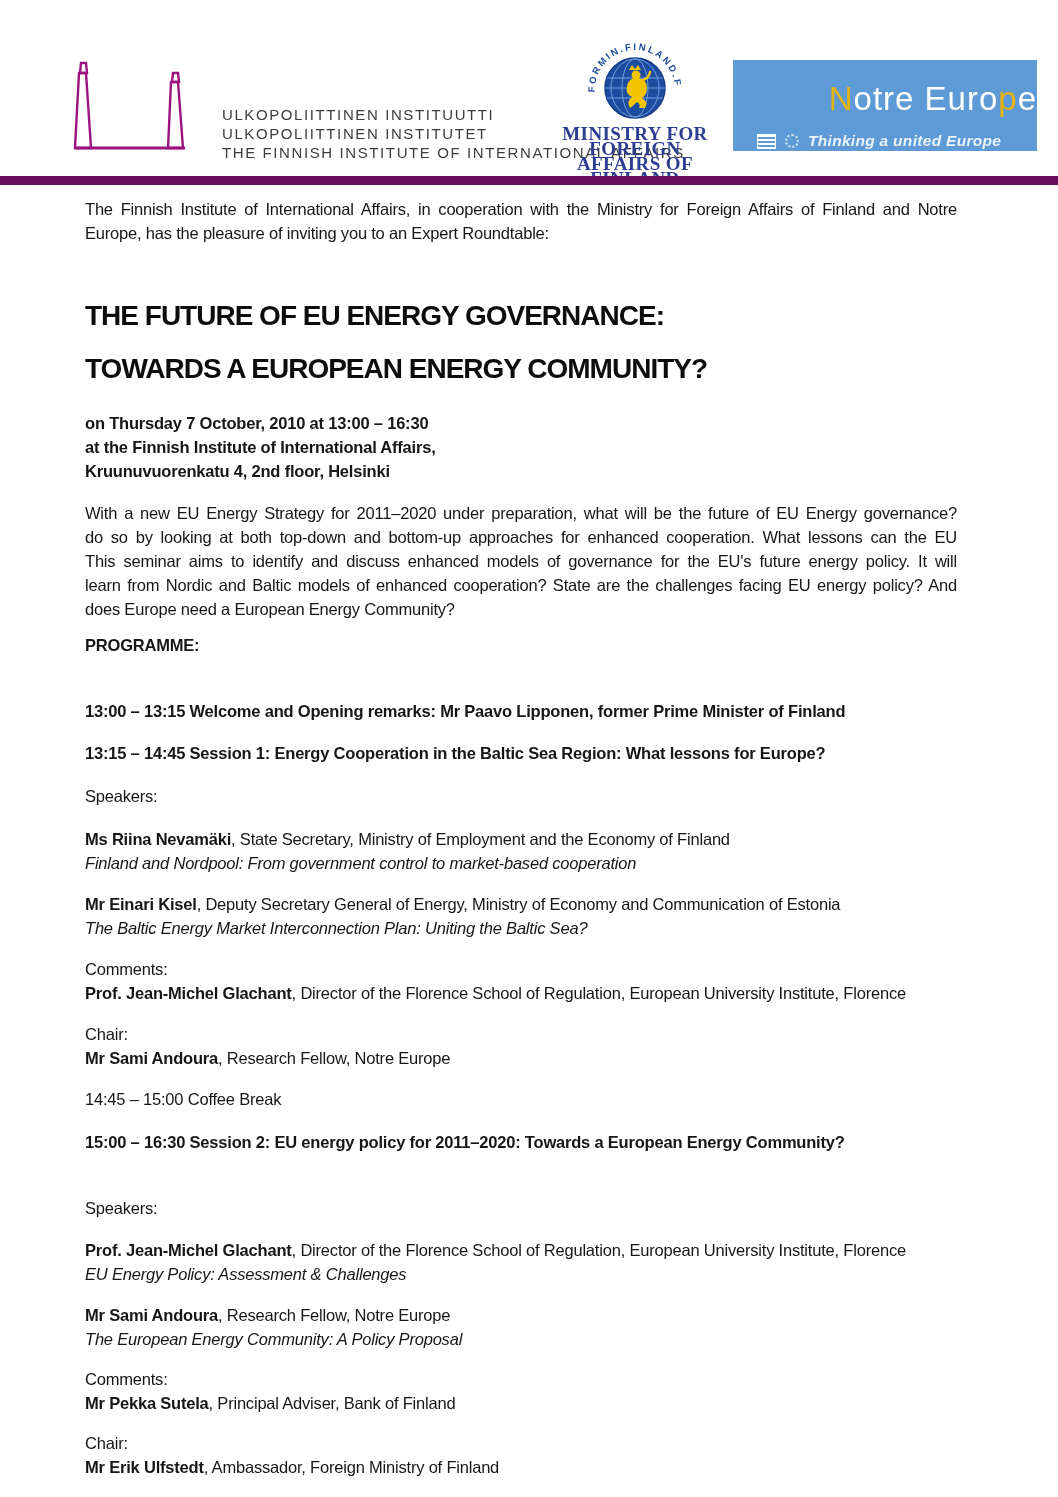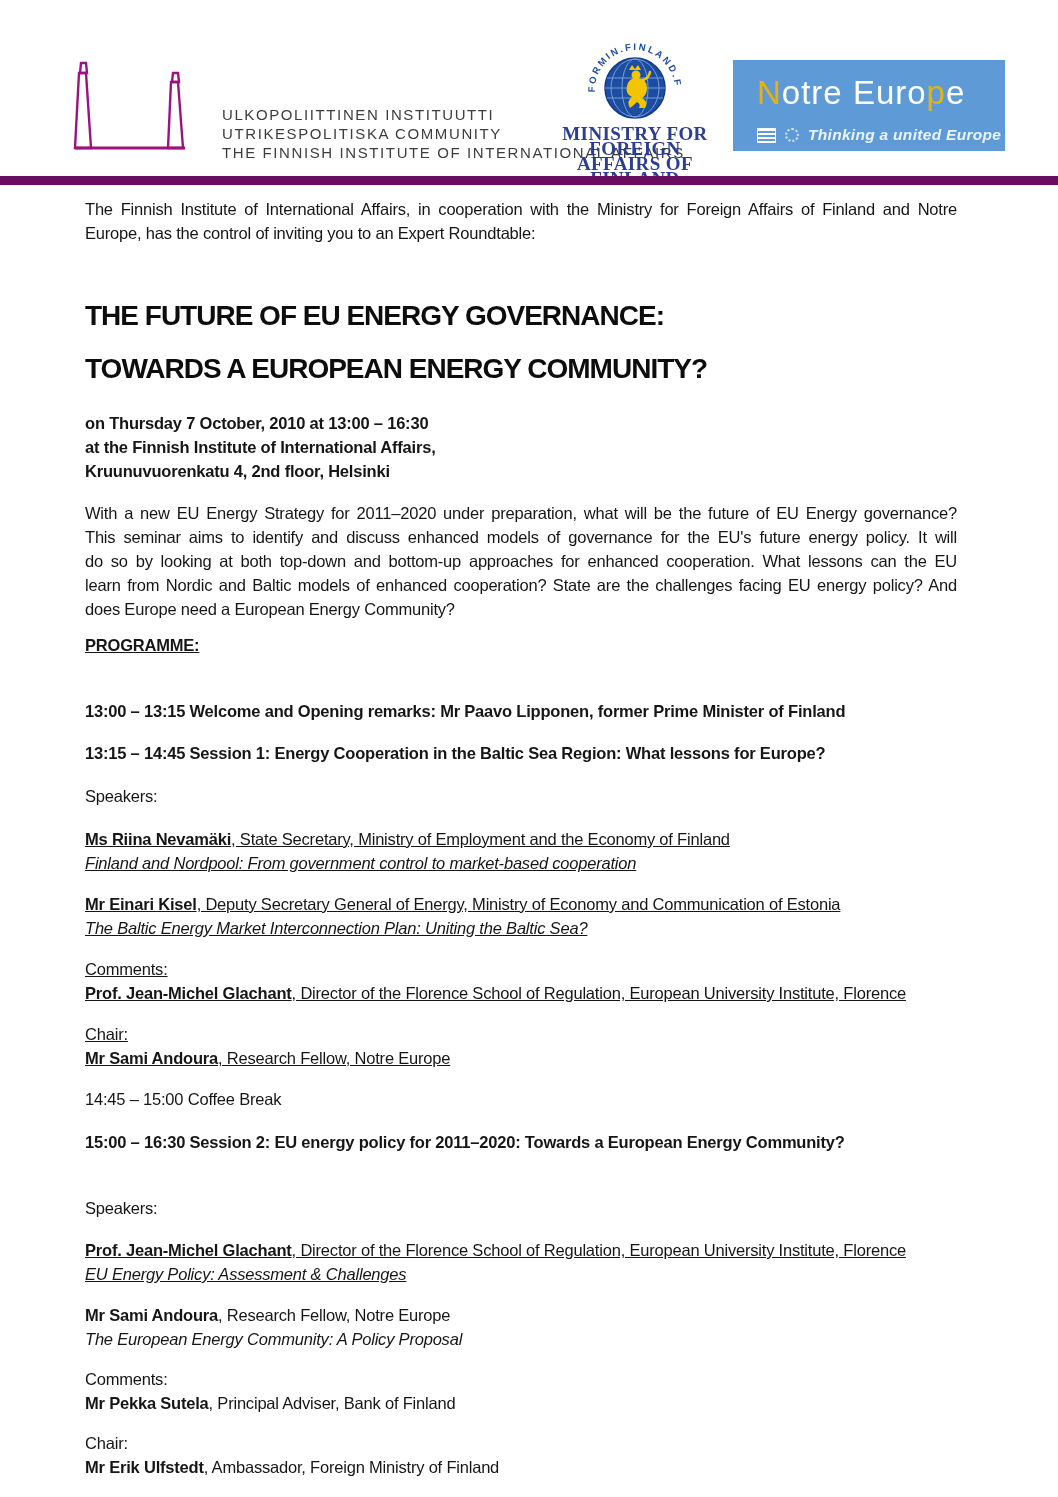--- a/index.html
+++ b/index.html
@@ -35,22 +35,22 @@
     position: absolute; left: 540px; top: 36px; width: 190px;
     text-align: center;
   }
   .mfa-caption {
     margin-top: 2px;
     font-family: Liberation Serif, serif;
     font-weight: bold; font-size: 19px; line-height: 15px;
     color: var(--mfa-caption); letter-spacing: 0.4px;
   }
   .ne-box {
-    position: absolute; left: 733px; top: 60px; width: 272px; height: 91px;
-    background: var(--ne-bg); padding: 14px 0 0 24px;
+    position: absolute; left: 733px; top: 60px; width: 304px; height: 91px;
+    background: var(--ne-bg); padding: 20px 0 0 24px; text-align: right;
   }
   .ne-brand {
     font-size: 33px; line-height: 38px; letter-spacing: 1px;
     color: #ffffff; white-space: nowrap;
   }
   .ne-brand .gold { color: var(--gold); }
   .ne-tagrow { display: flex; align-items: center; gap: 9px; margin-top: 14px; }
   .ne-book {
     width: 19px; height: 15px; background: #ffffff;
     background: repeating-linear-gradient(#ffffff 0 2px, var(--ne-bg) 2px 4px);
@@ -78,21 +78,21 @@
   .content .it { font-style: italic; }
   .jl { text-align: justify; text-align-last: justify; }
   .line { margin: 0; }
   .title {
     margin: 26px 0 16px 0;
     font-size: 28px; line-height: 53px; font-weight: bold;
     letter-spacing: -1px; color: #0d0d0d;
   }
   .details { font-weight: bold; margin-bottom: 18px; }
   .desc { margin-bottom: 12px; }
-  .mb17 { margin-bottom: 17px; text-decoration: underline; }
+  .mb17 { margin-bottom: 17px; }
   .mb18 { margin-bottom: 18px; margin-top: 42px; }
   .mb19 { margin-bottom: 19px; }
   .mb16 { margin-bottom: 16px; }
 </style>
 </head>
 <body>
 
 <div class="page">
 
   <div class="fiia-logo">
@@ -102,21 +102,21 @@
         <path d="M13 13 L9 88 L25 88 L20 13 Z"></path>
         <path d="M106 22 L107 13 L112 13 L113 22 Z"></path>
         <path d="M105 22 L102 88 L117 88 L112 22 Z"></path>
         <path d="M9 88 L119 88" stroke-width="3.2"></path>
       </g>
     </svg>
   </div>
 
   <div class="fiia-text">
     <div>ULKOPOLIITTINEN INSTITUUTTI</div>
-    <div>UTRIKESPOLITISKA COMMUNITY</div>
+    <div>ULKOPOLIITTINEN INSTITUTET</div>
     <div>THE FINNISH INSTITUTE OF INTERNATIONAL AFFAIRS</div>
   </div>
 
   <div class="mfa-block">
     <svg width="190" height="84" viewBox="0 0 190 84">
       <defs>
         <path id="arc" d="M 55 54 A 40 40 0 0 1 135 54" fill="none"></path>
       </defs>
       <text font-size="9.5" font-weight="bold" fill="#1E4CA1" letter-spacing="2.2" font-family="Liberation Sans, sans-serif">
         <textPath href="#arc" startOffset="50%" text-anchor="middle">FORMIN.FINLAND.FI</textPath>
@@ -150,38 +150,38 @@
       <div class="ne-tagline">Thinking a united Europe</div>
     </div>
   </div>
 
   <div class="top-rule"></div>
 
   <div class="content">
 
     <div style="margin-bottom:44px;">
       <div class="line jl">The Finnish Institute of International Affairs, in cooperation with the Ministry for Foreign Affairs of Finland and Notre</div>
-      <div class="line">Europe, has the control of inviting you to an Expert Roundtable:</div>
+      <div class="line">Europe, has the pleasure of inviting you to an Expert Roundtable:</div>
     </div>
 
     <h1 class="title" style="margin-top:0;">
       <div>THE FUTURE OF EU ENERGY GOVERNANCE:</div>
       <div>TOWARDS A EUROPEAN ENERGY COMMUNITY?</div>
     </h1>
 
     <div class="details">
       <div class="line">on Thursday 7 October, 2010 at 13:00 – 16:30</div>
       <div class="line">at the Finnish Institute of International Affairs,</div>
       <div class="line">Kruunuvuorenkatu 4, 2nd floor, Helsinki</div>
     </div>
 
     <div class="desc">
       <div class="line jl">With a new EU Energy Strategy for 2011–2020 under preparation, what will be the future of EU Energy governance?</div>
+      <div class="line jl">do so by looking at both top-down and bottom-up approaches for enhanced cooperation. What lessons can the EU</div>
       <div class="line jl">This seminar aims to identify and discuss enhanced models of governance for the EU's future energy policy. It will</div>
-      <div class="line jl">do so by looking at both top-down and bottom-up approaches for enhanced cooperation. What lessons can the EU</div>
       <div class="line jl">learn from Nordic and Baltic models of enhanced cooperation? State are the challenges facing EU energy policy? And</div>
       <div class="line">does Europe need a European Energy Community?</div>
     </div>
 
     <p class="line b mb17">PROGRAMME:</p>
 
     <p class="line b mb18">13:00 – 13:15 Welcome and Opening remarks: Mr Paavo Lipponen, former Prime Minister of Finland</p>
 
     <p class="line b mb19">13:15 – 14:45 Session 1: Energy Cooperation in the Baltic Sea Region: What lessons for Europe?</p>
 

